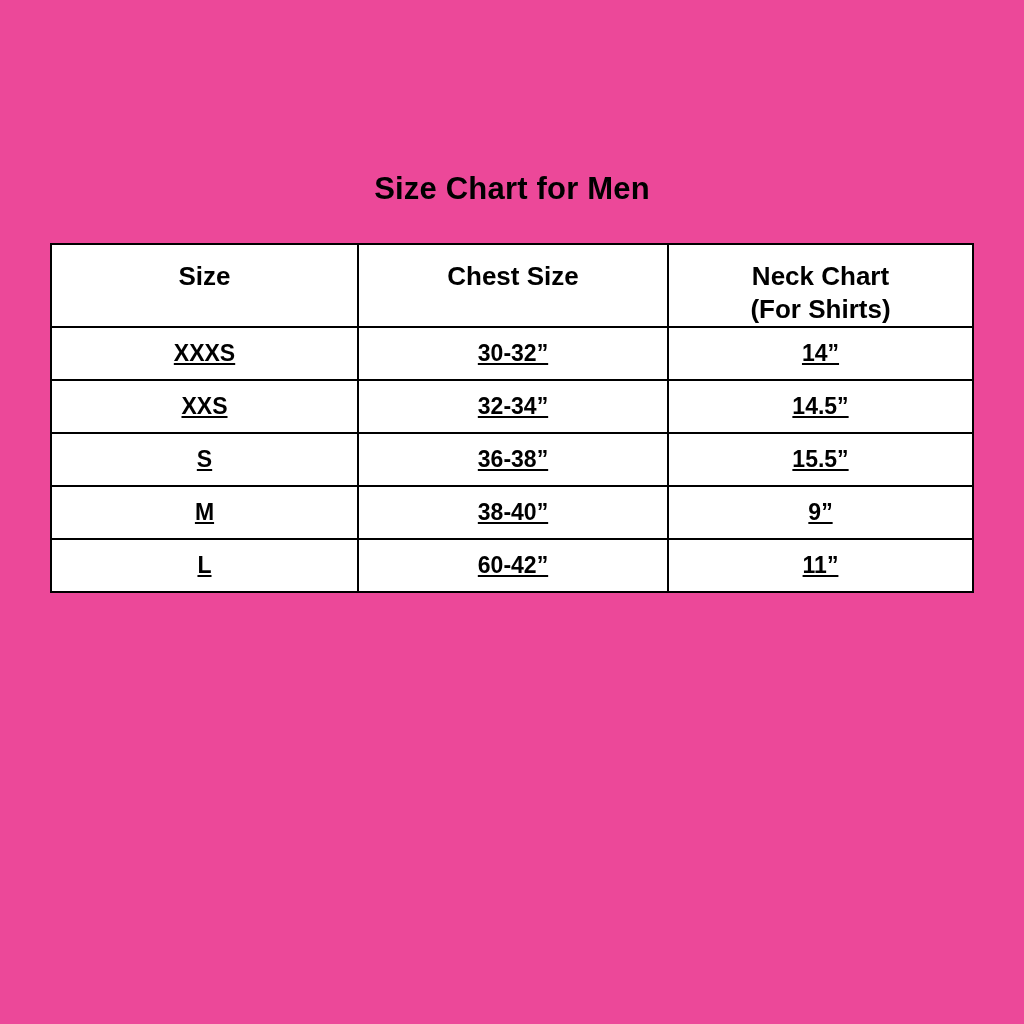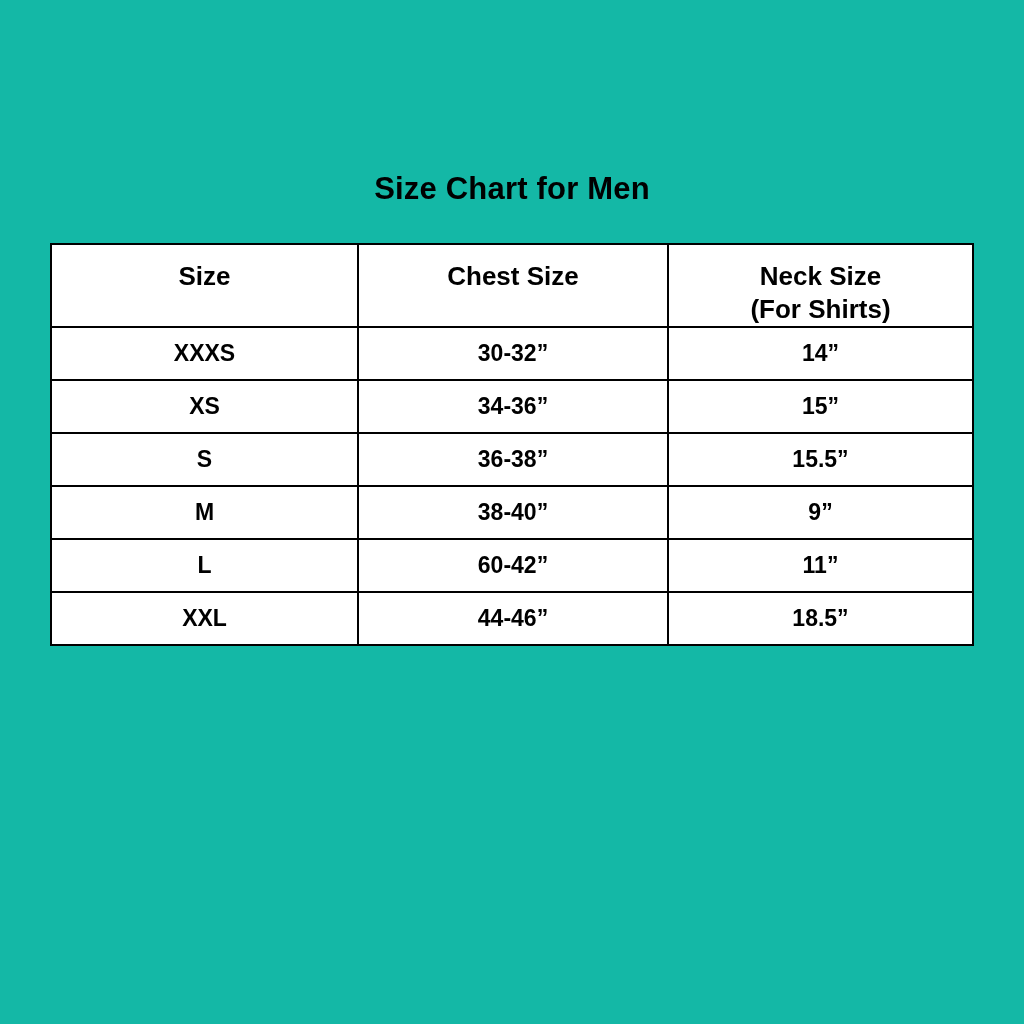--- a/index.html
+++ b/index.html
@@ -1,21 +1,21 @@
 <!DOCTYPE html>
 <html><head>
 <meta charset="utf-8">
 <style>
   * { box-sizing: border-box; }
   html, body { margin: 0; padding: 0; background: #ffffff; }
   .page {
     position: relative;
     width: 1024px;
     height: 1024px;
-    background: #14b8a6;
+    background: #ec4899;
     font-family: "Liberation Sans", sans-serif;
     color: #000000;
     overflow: hidden;
   }
   .title {
     position: absolute;
     top: 171px;
     left: 0;
     width: 100%;
     margin: 0;
@@ -44,20 +44,21 @@
     vertical-align: top;
     padding-top: 15px;
     font-size: 26px;
     line-height: 1.25;
   }
   table.size-table tbody td {
     height: 53px;
     vertical-align: middle;
     font-size: 23px;
     padding: 0;
+    text-decoration: underline;
   }
   .hline { display: block; }
 </style>
 </head>
 <body>
 
 <div class="page">
 
   <h1 class="title">Size Chart for Men</h1>
 
@@ -69,52 +70,47 @@
     </colgroup>
     <thead>
       <tr>
         <th>
           <span class="hline">Size</span>
         </th>
         <th>
           <span class="hline">Chest Size</span>
         </th>
         <th>
-          <span class="hline">Neck Size</span>
+          <span class="hline">Neck Chart</span>
           <span class="hline">(For Shirts)</span>
         </th>
       </tr>
     </thead>
     <tbody>
         <tr>
           <td>XXXS</td>
           <td>30-32”</td>
           <td>14”</td>
         </tr>
         <tr>
-          <td>XS</td>
-          <td>34-36”</td>
-          <td>15”</td>
+          <td>XXS</td>
+          <td>32-34”</td>
+          <td>14.5”</td>
         </tr>
         <tr>
           <td>S</td>
           <td>36-38”</td>
           <td>15.5”</td>
         </tr>
         <tr>
           <td>M</td>
           <td>38-40”</td>
           <td>9”</td>
         </tr>
         <tr>
           <td>L</td>
           <td>60-42”</td>
           <td>11”</td>
         </tr>
-        <tr>
-          <td>XXL</td>
-          <td>44-46”</td>
-          <td>18.5”</td>
-        </tr>
       </tbody>
   </table>
 
 </div>
 
 </body></html>

